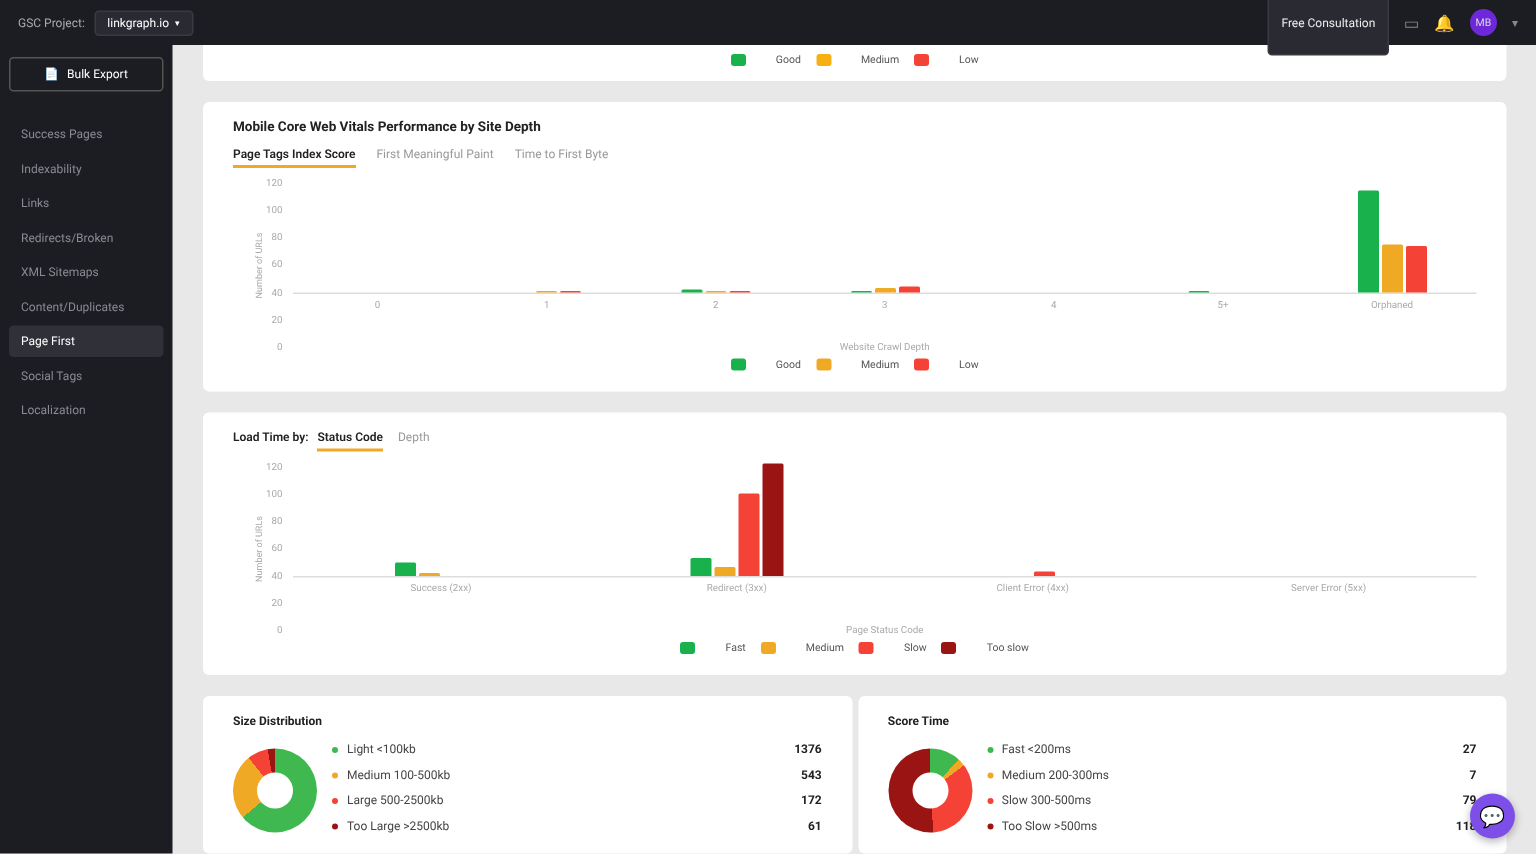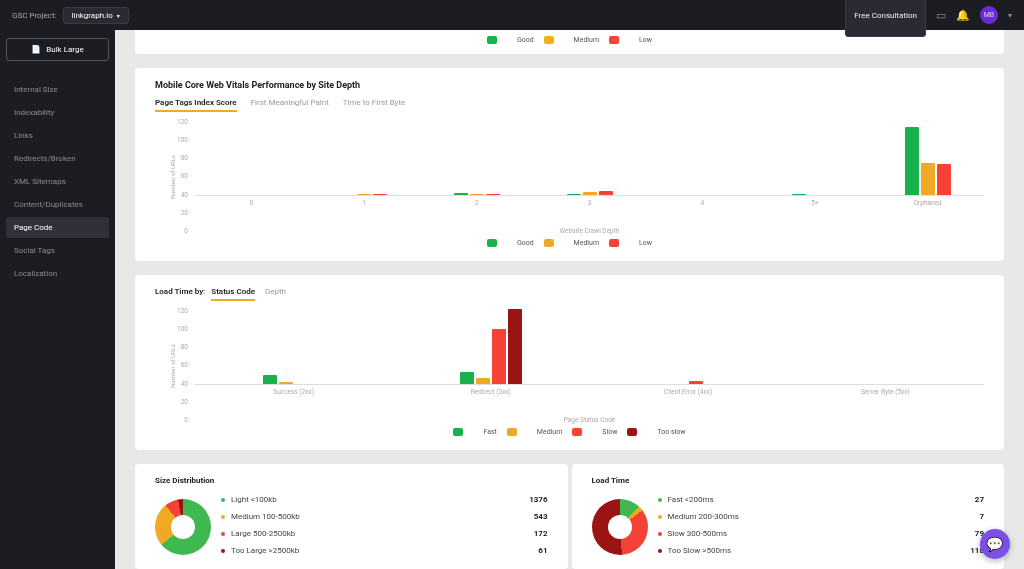--- a/index.html
+++ b/index.html
@@ -85,30 +85,30 @@
     <span class="top-icon">▭</span>
     <span class="top-icon">🔔</span>
     <div class="avatar">MB</div>
     <span class="chev-down">▾</span>
   </div>
 </div>
 
 <div class="sidebar">
   <div class="bulk-export">
     <span>📄</span>
-    <span>Bulk Large</span>
+    <span>Bulk Export</span>
   </div>
   <div class="side-list" id="side-list">
-      <div class="side-item">Internal Size</div>
+      <div class="side-item">Success Pages</div>
       <div class="side-item">Indexability</div>
       <div class="side-item">Links</div>
       <div class="side-item">Redirects/Broken</div>
       <div class="side-item">XML Sitemaps</div>
       <div class="side-item">Content/Duplicates</div>
-      <div class="side-item active">Page Code</div>
+      <div class="side-item active">Page First</div>
       <div class="side-item">Social Tags</div>
       <div class="side-item">Localization</div>
     </div>
 </div>
 
 <div class="main">
 
   <div class="card partial-top">
     <div class="legend-row">
       <div class="legend-item">
@@ -250,21 +250,21 @@
             <div class="bar" style="height: 0px; background: rgb(24, 177, 76); width: 14px;"></div>
             <div class="bar" style="height: 0px; background: rgb(240, 169, 36); width: 14px;"></div>
             <div class="bar" style="height: 0px; background: rgb(244, 67, 54); width: 14px;"></div>
             <div class="bar" style="height: 0px; background: rgb(154, 20, 20); width: 14px;"></div>
           </div>
         </div>
       <div class="xticks" id="lt-xticks">
           <div class="xtick">Success (2xx)</div>
           <div class="xtick">Redirect (3xx)</div>
           <div class="xtick">Client Error (4xx)</div>
-          <div class="xtick">Server Byte (5xx)</div>
+          <div class="xtick">Server Error (5xx)</div>
         </div>
       <div class="xlabel">Page Status Code</div>
     </div>
     <div class="legend-row" id="lt-legend">
         <div class="legend-item">
           <span class="legend-sw" style="background: rgb(24, 177, 76);"></span>
           <span>Fast</span>
         </div>
         <div class="legend-item">
           <span class="legend-sw" style="background: rgb(240, 169, 36);"></span>
@@ -312,21 +312,21 @@
               <div class="dist-left">
                 <span class="bullet" style="background: rgb(154, 20, 20);"></span>
                 <span>Too Large &gt;2500kb</span>
               </div>
               <span class="dist-val">61</span>
             </div>
           </div>
       </div>
     </div>
     <div class="card">
-      <div class="small-title">Load Time</div>
+      <div class="small-title">Score Time</div>
       <div class="donut-row">
         <div class="donut" id="donut-load" style="background: conic-gradient(rgb(63, 184, 79) 0deg, rgb(63, 184, 79) 42.0779deg, rgb(240, 169, 36) 42.0779deg, rgb(240, 169, 36) 52.987deg, rgb(244, 67, 54) 52.987deg, rgb(244, 67, 54) 176.104deg, rgb(154, 20, 20) 176.104deg, rgb(154, 20, 20) 360deg);"></div>
         <div class="dist-list" id="load-list">
             <div class="dist-row">
               <div class="dist-left">
                 <span class="bullet" style="background: rgb(63, 184, 79);"></span>
                 <span>Fast &lt;200ms</span>
               </div>
               <span class="dist-val">27</span>
             </div>

